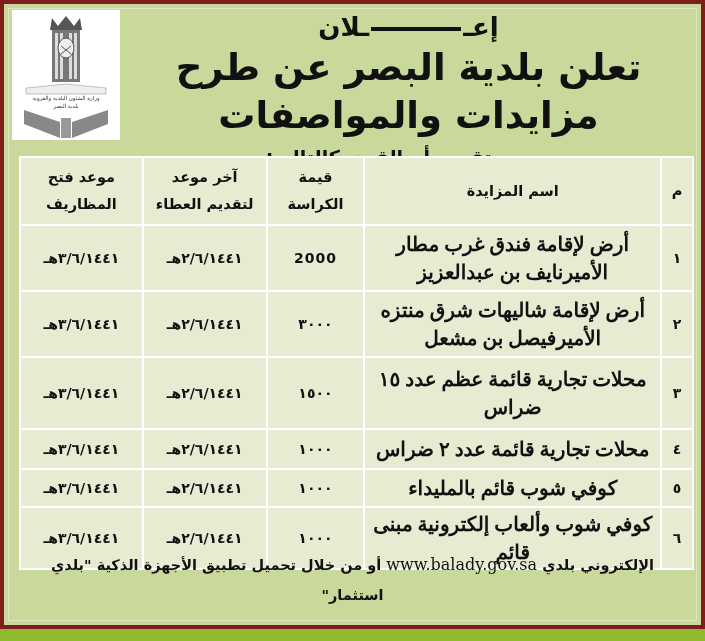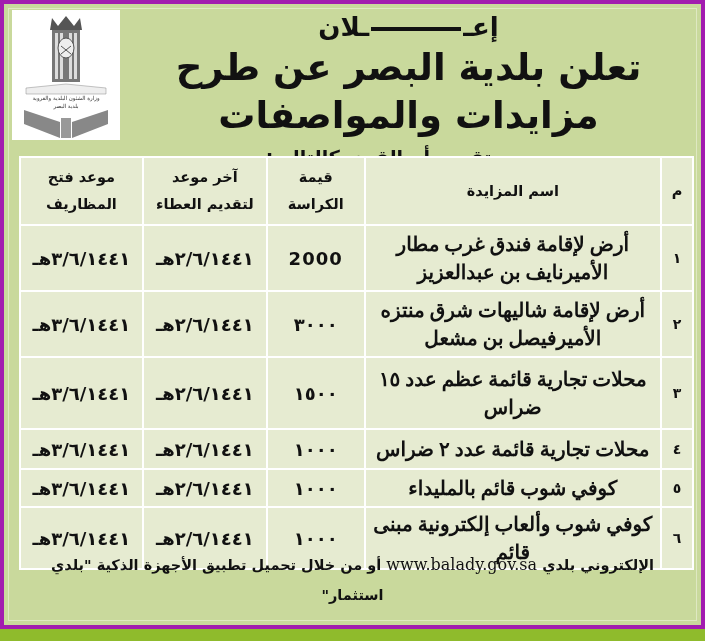--- a/index.html
+++ b/index.html
@@ -1,20 +1,20 @@
 <!DOCTYPE html>
 <html><head>
   <meta charset="utf-8">
   <style>
     * { box-sizing: border-box; margin: 0; padding: 0; }
     html, body { width: 705px; height: 641px; overflow: hidden; background: #8fbb2c; }
     body { font-family: "DejaVu Sans", sans-serif; direction: rtl; color: #111; }
     .frame {
       position: absolute; left: 0; top: 0; width: 705px; height: 629px;
-      border: 4px solid #a21caf; background: #c9d99c;
+      border: 4px solid #7f1d1d; background: #c9d99c;
     }
     .inner-line {
       position: absolute; left: 4px; top: 4px; right: 4px; bottom: 4px;
       border: 1px solid #dfe8c2; pointer-events: none;
     }
     .logo-box {
       position: absolute; left: 8px; top: 6px; width: 108px; height: 130px;
       background: #ffffff;
     }
     .logo-box svg { display: block; }
@@ -35,21 +35,21 @@
       border: 2px solid #ffffff; text-align: center; vertical-align: middle;
       padding: 2px 4px;
     }
     table.auctions th { font-size: 14.5px; line-height: 27px; height: 68px; font-weight: bold; }
     .c-num { width: 32px; }
     .c-name { width: 298px; }
     .c-price { width: 98px; }
     .c-last { width: 124px; border-radius: 24px; }
     .c-open { width: 123px; }
     td.name { font-size: 20px; line-height: 28px; font-family: Liberation Serif, serif; }
-    td.val { font-size: 18px; letter-spacing: 1px; direction: rtl; border-radius: 22px; }
+    td.val { font-size: 14px; letter-spacing: 1px; direction: rtl; border-radius: 22px; }
     tr.r-tall td { height: 66px; }
     tr.r-xtall td { height: 72px; }
     tr.r-short td { height: 38px; }
     tr.r-mid td { height: 40px; }
 
     .footer {
       position: absolute; left: 14px; right: 14px; top: 546px; text-align: center;
       font-size: 14.5px; font-weight: bold; line-height: 30px;
     }
     .footer .url { font-family: "DejaVu Serif", serif; font-weight: normal; font-size: 16px; direction: ltr; unicode-bidi: embed; }

